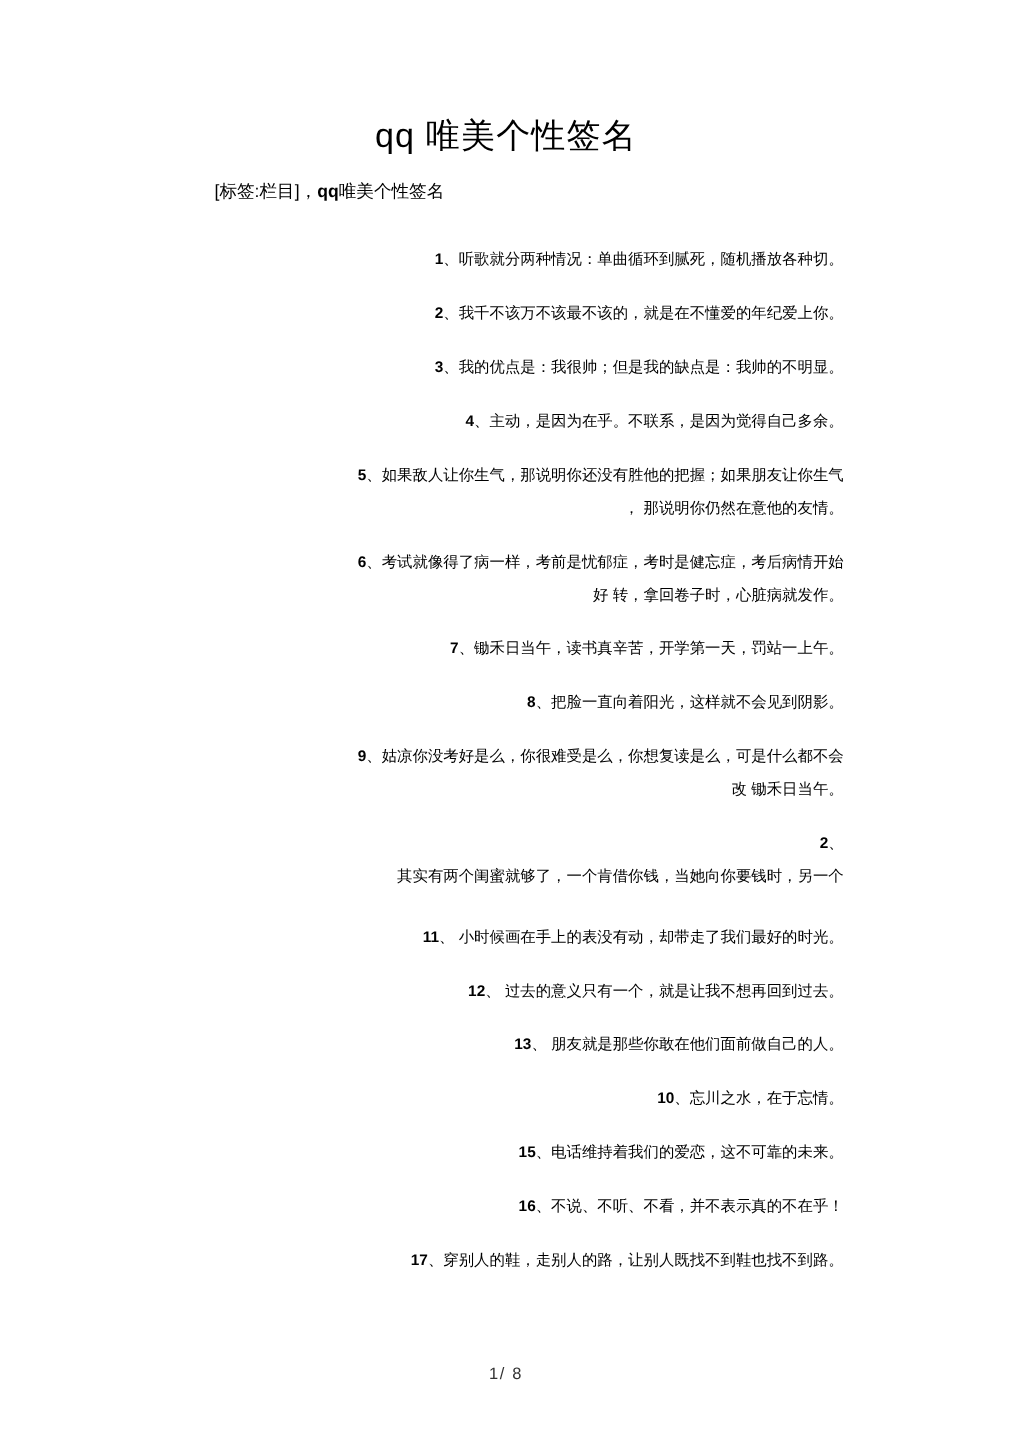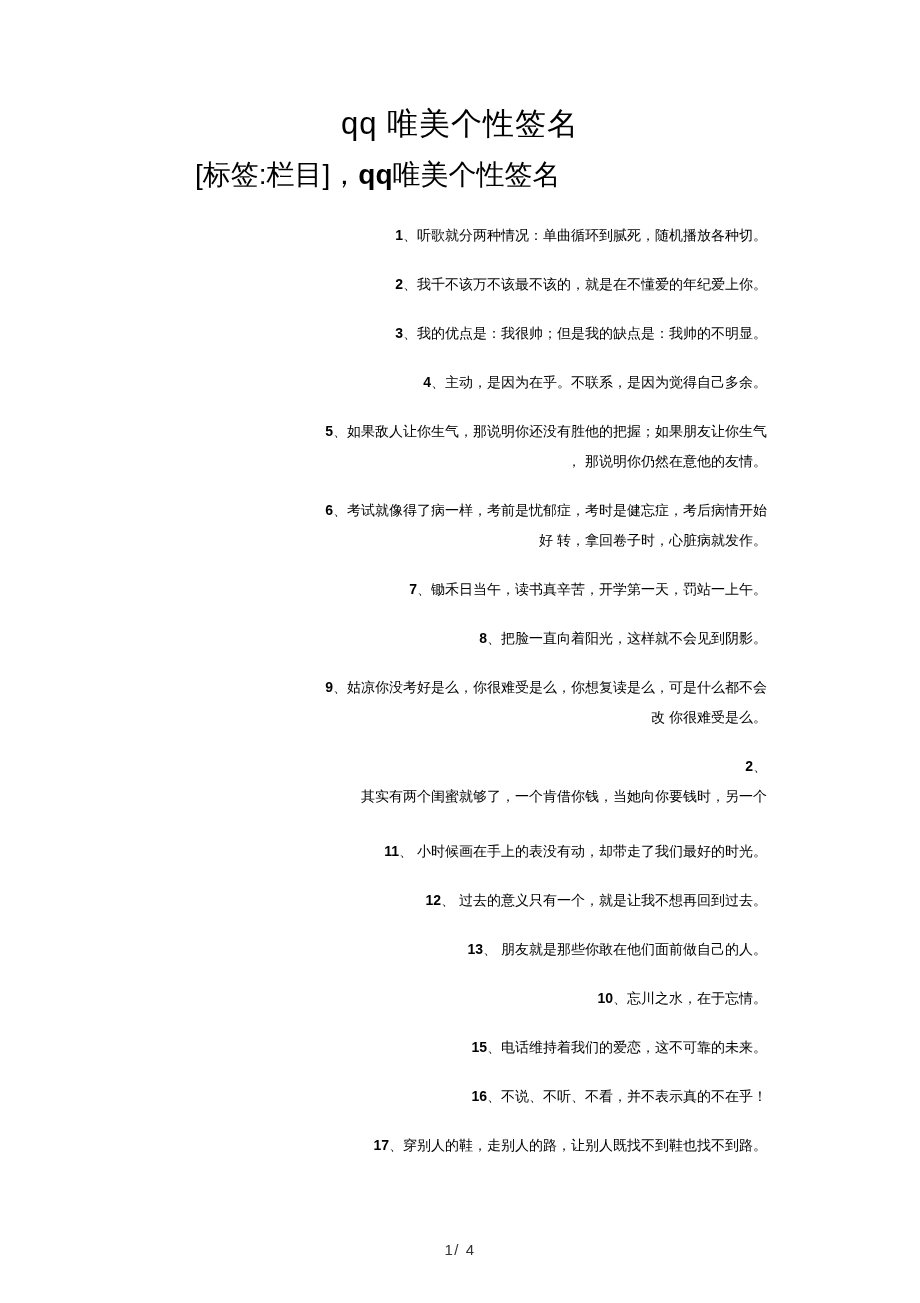--- a/index.html
+++ b/index.html
@@ -23,21 +23,21 @@
     padding-top: 104px;
     text-align: center;
     font-size: 31px;
     line-height: 40px;
     font-weight: 400;
     letter-spacing: 1px;
   }
   .tagline {
     margin: 16px 0 30px 0;
     padding-left: 42px;
-    font-size: 28px;
+    font-size: 16px;
     line-height: 30px;
     white-space: pre-wrap;
   }
   .tagline .bold { font-weight: bold; }
   .list { }
   .item {
     font-size: 14px;
     line-height: 30px;
     margin: 0 0 19px 0;
     text-align: right;
@@ -92,21 +92,21 @@
           <div class="line none">好 转，拿回卷子时，心脏病就发作。</div>
         </div>
         <div class="item">
           <div class="line first"><span class="num">7</span>、锄禾日当午，读书真辛苦，开学第一天，罚站一上午。</div>
         </div>
         <div class="item">
           <div class="line first"><span class="num">8</span>、把脸一直向着阳光，这样就不会见到阴影。</div>
         </div>
         <div class="item">
           <div class="line first"><span class="num">9</span>、姑凉你没考好是么，你很难受是么，你想复读是么，可是什么都不会</div>
-          <div class="line none">改 你很难受是么。</div>
+          <div class="line none">改 锄禾日当午。</div>
         </div>
         <div class="item">
           <div class="line first"><span class="num">2</span>、</div>
           <div class="line xl">其实有两个闺蜜就够了，一个肯借你钱，当她向你要钱时，另一个</div>
         </div>
         <div class="item">
           <div class="line first"><span class="num">11</span>、 小时候画在手上的表没有动，却带走了我们最好的时光。</div>
         </div>
         <div class="item">
           <div class="line first"><span class="num">12</span>、 过去的意义只有一个，就是让我不想再回到过去。</div>
@@ -123,15 +123,15 @@
         <div class="item">
           <div class="line first"><span class="num">16</span>、不说、不听、不看，并不表示真的不在乎！</div>
         </div>
         <div class="item">
           <div class="line first"><span class="num">17</span>、穿别人的鞋，走别人的路，让别人既找不到鞋也找不到路。</div>
         </div>
       </div>
   </div>
 
   <div class="footer">
-    <span>1/ 4</span>
+    <span>1/ 8</span>
   </div>
 </div>
 
 </body></html>

